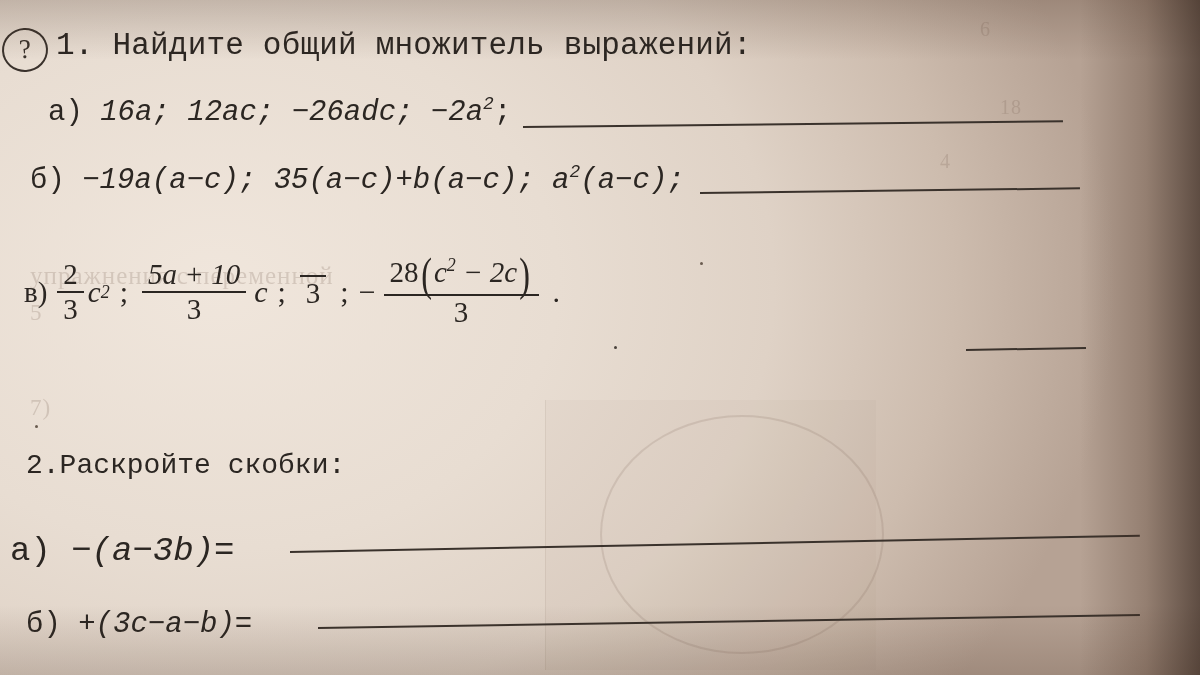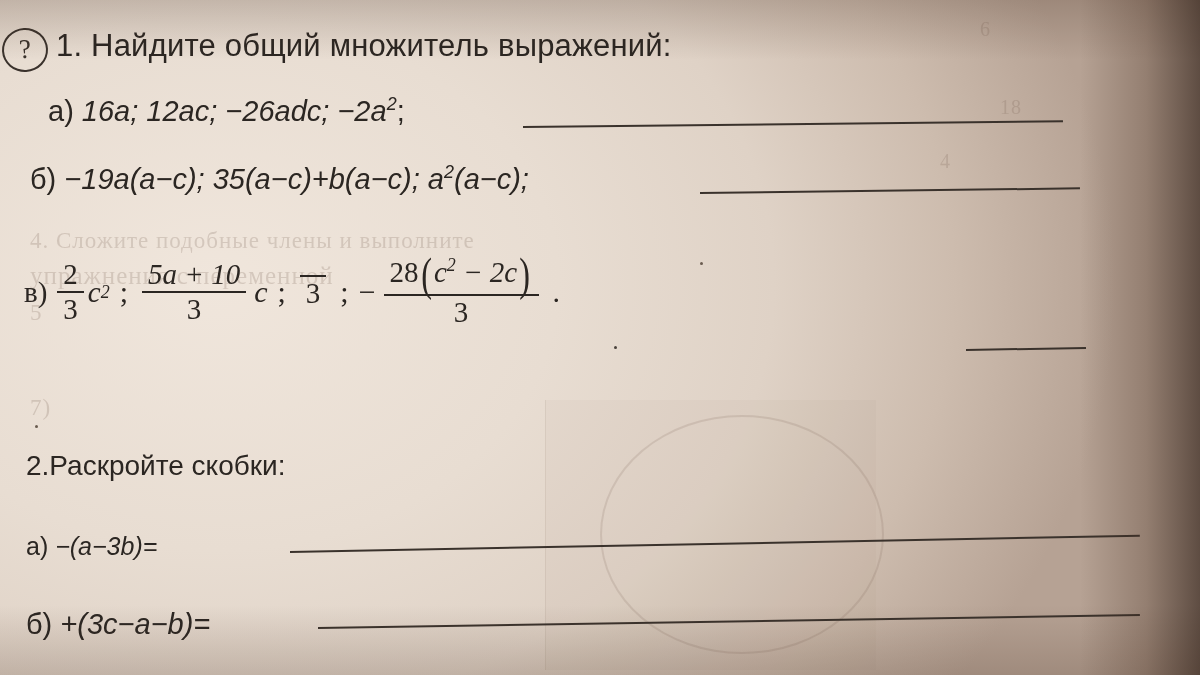--- a/index.html
+++ b/index.html
@@ -72,21 +72,21 @@
     left: 545px; top: 400px;
     width: 330px; height: 270px;
     border-left: 1px solid rgba(120,96,80,0.10);
     background: rgba(150,120,100,0.045);
     pointer-events: none;
   }
 
   .ink {
     position: absolute;
     color: #2b2622;
-    font-family: Liberation Sans, sans-serif;
+    font-family: Liberation Mono, monospace;
   }
   .hand-ital { font-style: italic; }
 
   
   .qmark {
     position: absolute;
     left: 2px; top: 28px;
     width: 42px; height: 40px;
     border: 2px solid #3a322c;
     border-radius: 50%;
@@ -95,21 +95,21 @@
     line-height: 38px;
     text-align: center;
     font-family: "Liberation Serif", serif;
     transform: rotate(-3deg);
   }
 
   .l-title { left: 56px; top: 28px; font-size: 31px; letter-spacing: .2px; }
   .l-a1 { left: 48px; top: 94px; font-size: 29px; }
   .l-b1 { left: 30px; top: 162px; font-size: 29px; }
   .l-task2 { left: 26px; top: 450px; font-size: 28px; }
-  .l-a2 { left: 26px; top: 532px; font-size: 25px; text-align: center; }
+  .l-a2 { left: 10px; top: 532px; font-size: 34px; text-align: center; }
   .l-b2 { left: 26px; top: 608px; font-size: 29px; }
 
   .sup { font-size: 0.62em; vertical-align: super; font-style: italic; }
 
   
   .rule {
     position: absolute;
     height: 0;
     border-top: 2px solid #3a322c;
     transform-origin: left center;
@@ -178,21 +178,20 @@
     width: 3px; height: 3px;
     background: #6a5c50;
     border-radius: 50%;
   }
 </style>
 </head>
 <body>
 
 <div id="sheet">
 
-  <div class="bleed bleed-b1">4. Сложите подобные члены и выполните</div>
   <div class="bleed bleed-b2">упражнения с переменной</div>
   <div class="bleed bleed-b3">5</div>
   <div class="bleed bleed-b4">7)</div>
   <div class="bleed bleed-b5">6</div>
   <div class="bleed bleed-b6">18</div>
   <div class="bleed bleed-b7">4</div>
   <div class="bleed-rect"></div>
   <div class="bleed-oval"></div>
 
   <div class="qmark">?</div>

